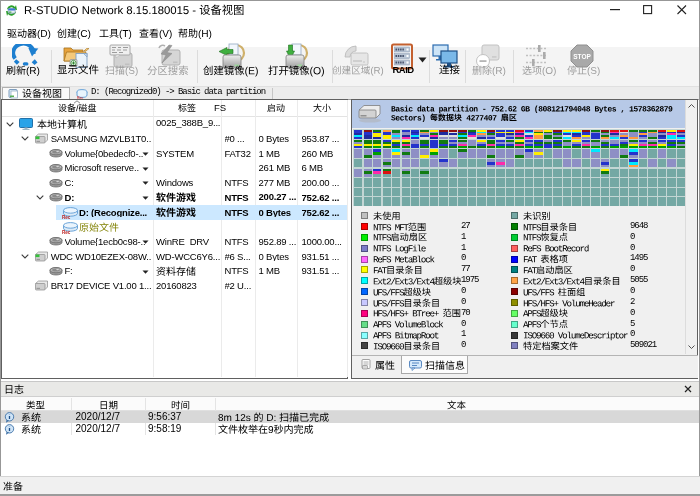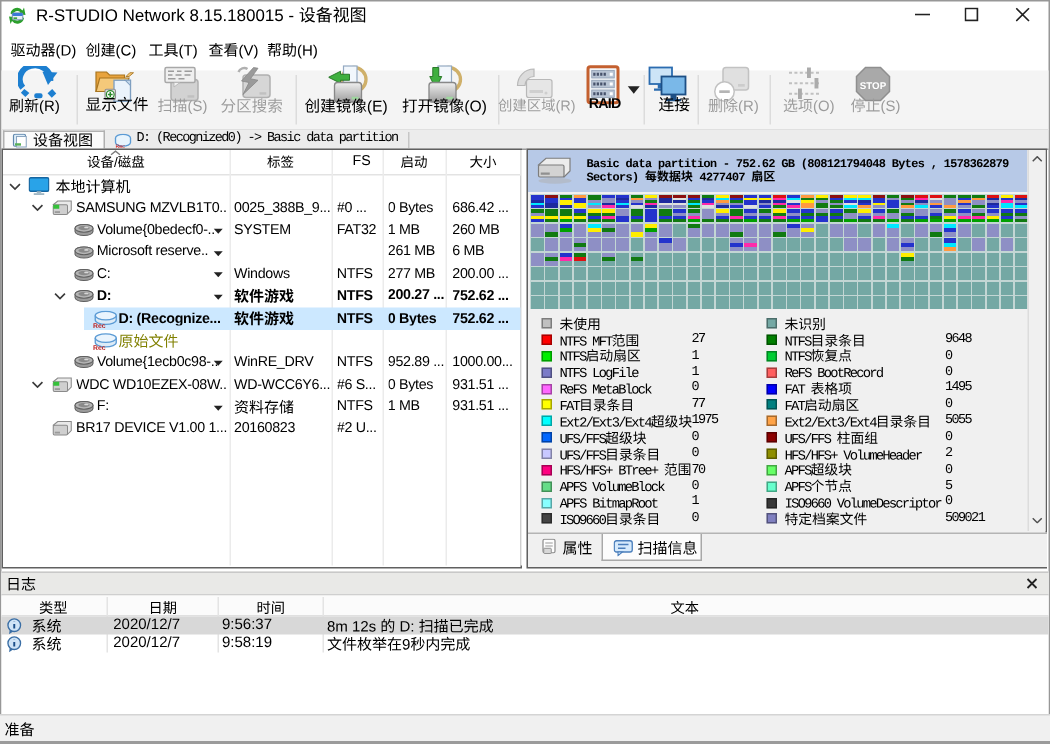--- a/index.html
+++ b/index.html
@@ -368,21 +368,21 @@
       <use href="#g67" x="2278"></use>
       <use href="#g68" x="3278"></use>
     </g>
   </svg>
 <svg style="position:absolute;left:177.9px;top:104.1px;overflow:visible;" width="18.0" height="9.0" viewBox="0 -800 2000 1000">
     <g fill="#000">
       <use href="#g69" x="0"></use>
       <use href="#g70" x="1000"></use>
     </g>
   </svg>
-<div style="position:absolute;left:235px;top:102.8px;font:normal 9.5px/9.5px 'Liberation Sans',sans-serif;white-space:pre;">FS</div>
+<div style="position:absolute;left:214px;top:102.8px;font:normal 9.5px/9.5px 'Liberation Sans',sans-serif;white-space:pre;">FS</div>
 <svg style="position:absolute;left:267px;top:104.1px;overflow:visible;" width="18.0" height="9.0" viewBox="0 -800 2000 1000">
     <g fill="#000">
       <use href="#g72" x="0"></use>
       <use href="#g25" x="1000"></use>
     </g>
   </svg>
 <svg style="position:absolute;left:312.9px;top:104.1px;overflow:visible;" width="18.0" height="9.0" viewBox="0 -800 2000 1000">
     <g fill="#000">
       <use href="#g73" x="0"></use>
       <use href="#g74" x="1000"></use>
@@ -411,24 +411,24 @@
 <svg style="position:absolute;left:20.6px;top:136.2px" width="8" height="5" viewBox="0 0 8 5">
     <path d="M0.7 0.7 L4 4 L7.3 0.7" fill="none" stroke="#3c3c3c" stroke-width="1.1"></path>
   </svg>
 <svg style="position:absolute;left:34px;top:133.2px" width="15" height="12" viewBox="0 0 15 12">
 <path d="M1.5 3.5 L4.5 1 L13.5 1 L13.5 7 L11 9.5 Z" fill="#e9e9e9" stroke="#8a8a8a" stroke-width="0.7"></path>
 <rect x="1.5" y="3.5" width="9.5" height="6.5" rx="0.8" fill="#cfcfcf" stroke="#8a8a8a" stroke-width="0.7"></rect>
 <rect x="2.5" y="7.8" width="3.5" height="1.2" fill="#9a9a9a"></rect>
     <path d="M1.5 3.5 l4 0 l0 2.6 l-4 0 z" fill="#35c13a"></path>
 </svg>
 <div style="position:absolute;left:50.7px;top:134px;font:normal 9.5px/9.5px 'Liberation Sans',sans-serif;white-space:pre;width:100.8px;overflow:hidden;letter-spacing:-0.2px;color:#000">SAMSUNG MZVLB1T0...</div>
-<div style="position:absolute;left:156px;top:134px;font:normal 9.5px/9.5px 'Liberation Sans',sans-serif;white-space:pre;width:64px;overflow:hidden;letter-spacing:-0.2px">0025_388B_9...</div>
+<div style="position:absolute;left:156px;top:118px;font:normal 9.5px/9.5px 'Liberation Sans',sans-serif;white-space:pre;width:64px;overflow:hidden;letter-spacing:-0.2px">0025_388B_9...</div>
 <div style="position:absolute;left:224.5px;top:134px;font:normal 9.5px/9.5px 'Liberation Sans',sans-serif;white-space:pre;width:29.5px;overflow:hidden;letter-spacing:-0.2px">#0 ...</div>
 <div style="position:absolute;left:258.5px;top:134px;font:normal 9.5px/9.5px 'Liberation Sans',sans-serif;white-space:pre;width:38px;overflow:hidden;letter-spacing:-0.2px">0 Bytes</div>
-<div style="position:absolute;left:301.5px;top:134px;font:normal 9.5px/9.5px 'Liberation Sans',sans-serif;white-space:pre;width:44.5px;overflow:hidden;letter-spacing:-0.2px">686.42 ...</div>
+<div style="position:absolute;left:301.5px;top:134px;font:normal 9.5px/9.5px 'Liberation Sans',sans-serif;white-space:pre;width:44.5px;overflow:hidden;letter-spacing:-0.2px">953.87 ...</div>
 <svg style="position:absolute;left:49px;top:149.2px" width="14" height="9" viewBox="0 0 14 9">
 <path d="M1 3.2 A6 2.6 0 0 1 13 3.2 L13 5.4 A6 2.6 0 0 1 1 5.4 Z" fill="#9b9b9b" stroke="#5f5f5f" stroke-width="0.7"></path>
 <ellipse cx="7" cy="3.2" rx="6" ry="2.6" fill="#b5b5b5" stroke="#5f5f5f" stroke-width="0.7"></ellipse>
 <ellipse cx="7" cy="3" rx="3.8" ry="1.5" fill="#8a8a8a"></ellipse>
 <ellipse cx="8.6" cy="2.6" rx="1.5" ry="0.6" fill="#d8d8d8"></ellipse>
 </svg>
 <div style="position:absolute;left:64.5px;top:148.7px;font:normal 9.5px/9.5px 'Liberation Sans',sans-serif;white-space:pre;width:87px;overflow:hidden;letter-spacing:-0.2px;color:#000">Volume{0bedecf0-..</div>
 <svg style="position:absolute;left:142px;top:151.9px" width="7" height="4" viewBox="0 0 7 4">
     <path d="M0.5 0.5 L6.5 0.5 L3.5 3.8 Z" fill="#222"></path>
   </svg>

